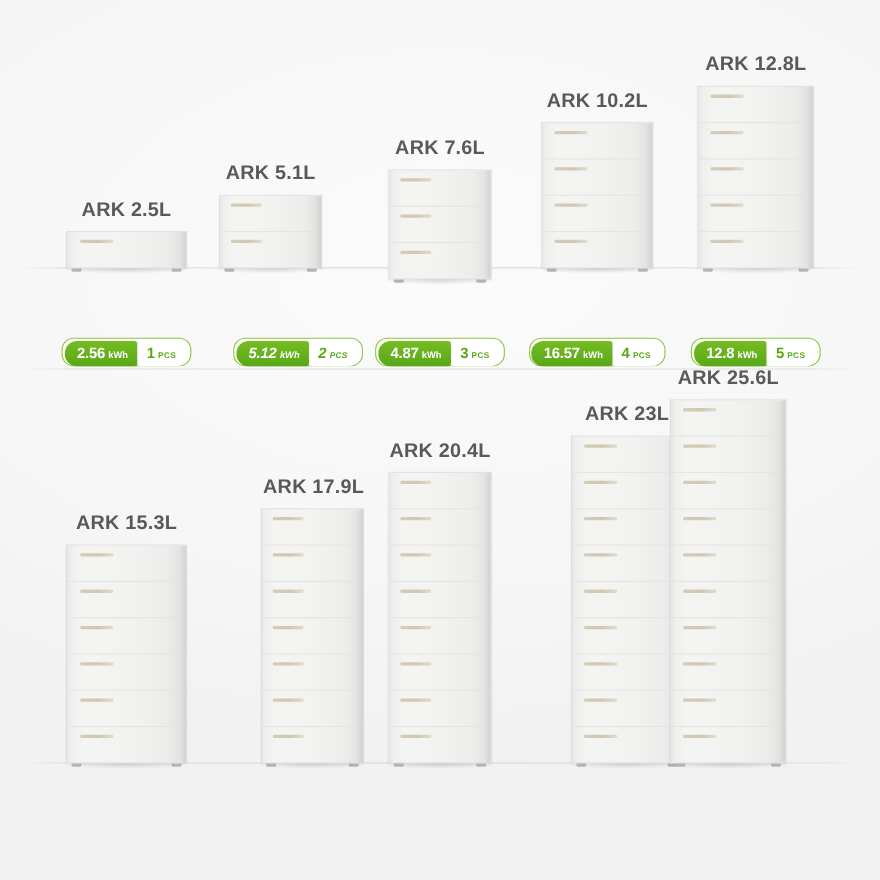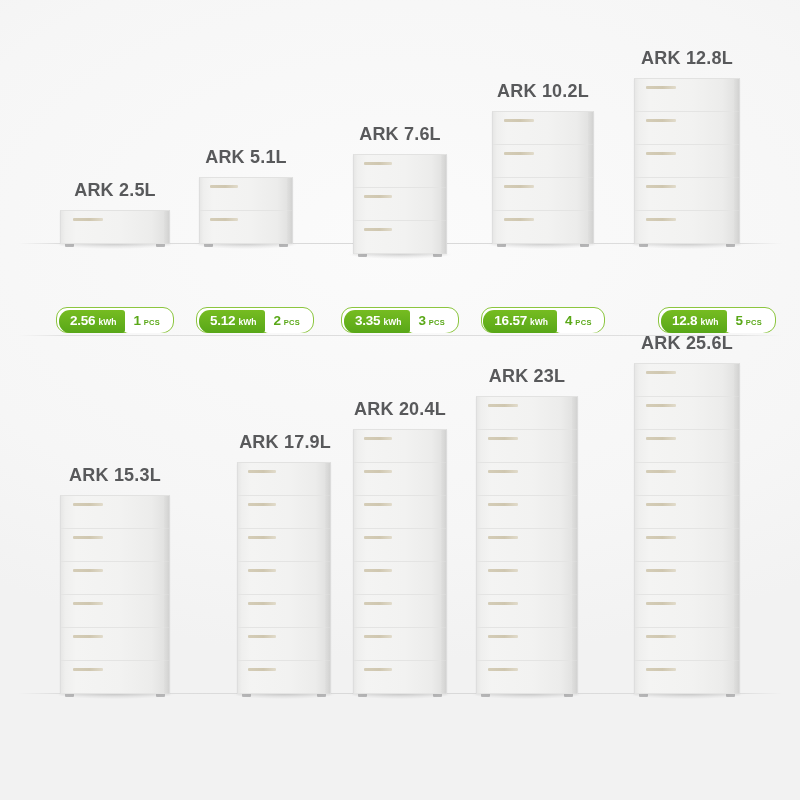--- a/index.html
+++ b/index.html
@@ -306,57 +306,57 @@
             <div class="badge-kwh">
               <span class="num">2.56</span>
               <span class="unit">kWh</span>
             </div>
             <div class="badge-pcs">
               <span class="num">1</span>
               <span class="unit">PCS</span>
             </div>
           </div>
         </div>
-        <div class="badge-wrap" style="left: 185px; width: 140px; top: 263px;">
+        <div class="badge-wrap" style="left: 201px; width: 140px; top: 263px; font-style: italic;">
           <div class="badge">
             <div class="badge-kwh">
               <span class="num">5.12</span>
               <span class="unit">kWh</span>
             </div>
             <div class="badge-pcs">
               <span class="num">2</span>
               <span class="unit">PCS</span>
             </div>
           </div>
         </div>
         <div class="badge-wrap" style="left: 330px; width: 140px; top: 263px;">
           <div class="badge">
             <div class="badge-kwh">
-              <span class="num">3.35</span>
+              <span class="num">4.87</span>
               <span class="unit">kWh</span>
             </div>
             <div class="badge-pcs">
               <span class="num">3</span>
               <span class="unit">PCS</span>
             </div>
           </div>
         </div>
         <div class="badge-wrap" style="left: 473px; width: 140px; top: 263px;">
           <div class="badge">
             <div class="badge-kwh">
               <span class="num">16.57</span>
               <span class="unit">kWh</span>
             </div>
             <div class="badge-pcs">
               <span class="num">4</span>
               <span class="unit">PCS</span>
             </div>
           </div>
         </div>
-        <div class="badge-wrap" style="left: 647px; width: 140px; top: 263px;">
+        <div class="badge-wrap" style="left: 617px; width: 140px; top: 263px;">
           <div class="badge">
             <div class="badge-kwh">
               <span class="num">12.8</span>
               <span class="unit">kWh</span>
             </div>
             <div class="badge-pcs">
               <span class="num">5</span>
               <span class="unit">PCS</span>
             </div>
           </div>
@@ -449,21 +449,21 @@
               <span class="module-logo"></span>
             </div>
             <div class="module">
               <span class="module-logo"></span>
             </div>
             <span class="foot left"></span>
             <span class="foot right"></span>
             <span class="cab-shadow"></span>
           </div>
         </div>
-        <div class="cell" style="left: 447px; width: 160px; top: 30px;">
+        <div class="cell" style="left: 490px; width: 160px; top: 30px;">
           <div class="title">ARK 23L</div>
           <div class="cabinet" style="width: 100px; height: 297px;">
             <div class="module">
               <span class="module-logo"></span>
             </div>
             <div class="module">
               <span class="module-logo"></span>
             </div>
             <div class="module">
               <span class="module-logo"></span>
@@ -484,21 +484,21 @@
               <span class="module-logo"></span>
             </div>
             <div class="module">
               <span class="module-logo"></span>
             </div>
             <span class="foot left"></span>
             <span class="foot right"></span>
             <span class="cab-shadow"></span>
           </div>
         </div>
-        <div class="cell" style="left: 605px; width: 164px; top: -3px;">
+        <div class="cell" style="left: 580px; width: 164px; top: -3px;">
           <div class="title">ARK 25.6L</div>
           <div class="cabinet" style="width: 104px; height: 330px;">
             <div class="module">
               <span class="module-logo"></span>
             </div>
             <div class="module">
               <span class="module-logo"></span>
             </div>
             <div class="module">
               <span class="module-logo"></span>

